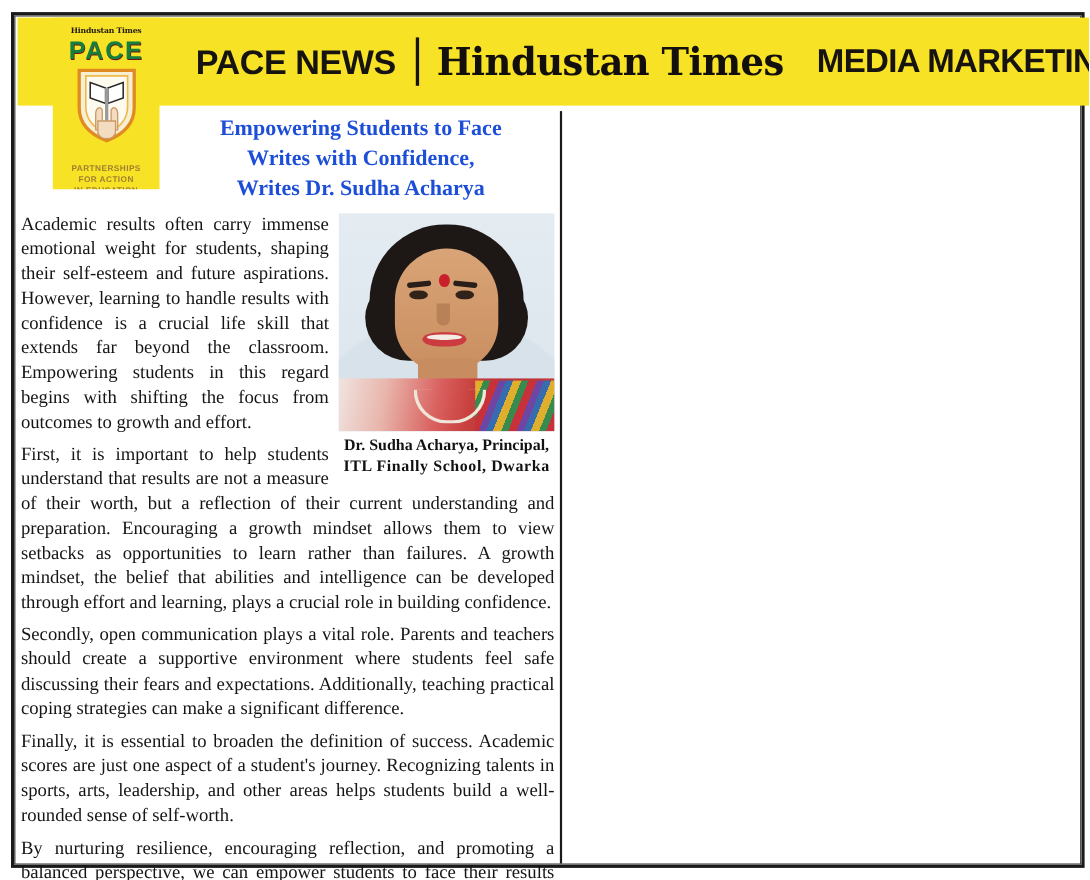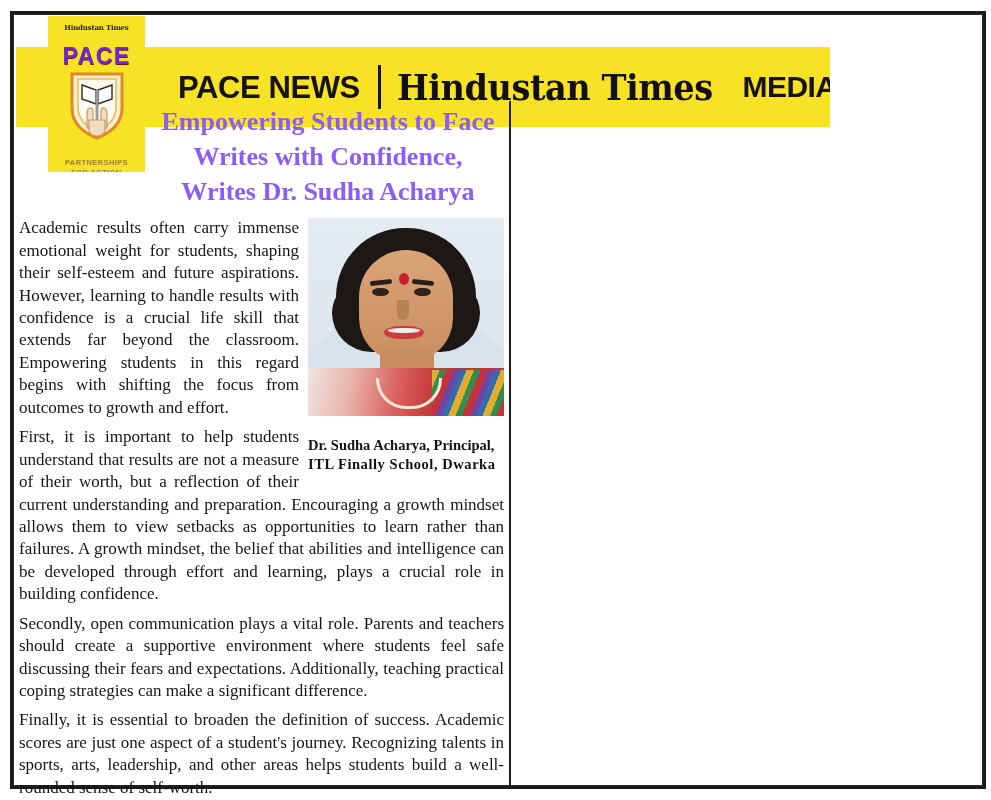--- a/index.html
+++ b/index.html
@@ -39,25 +39,24 @@
     border: 1px solid #2b2b2b;
     box-sizing: border-box;
     background: #ffffff;
   }
 
   
   .masthead {
     position: absolute;
     left: 16px;
     top: 16px;
-    width: 814px;
+    width: 974px;
     height: 80px;
     background: #f7e225;
     overflow: hidden;
-    margin-top: 31px;
   }
   .masthead-row {
     position: absolute;
     left: 0;
     top: 0;
     width: 100%;
     height: 80px;
     display: flex;
     align-items: center;
     justify-content: flex-start;
@@ -119,24 +118,24 @@
     font-weight: bold;
     font-size: 7px;
     color: #231a12;
     letter-spacing: -0.2px;
     line-height: 1;
   }
   .logo-pace {
     font-family: "Liberation Sans", sans-serif;
     font-weight: bold;
     font-size: 23px;
-    color: #6d28d9;
+    color: #15803d;
     letter-spacing: 1.5px;
     line-height: 1;
-    margin-top: 14px;
+    margin-top: 4px;
     text-shadow: 0.5px 0.5px 0 #7a1010;
   }
   .shield-wrap {
     position: relative;
     width: 62px;
     height: 70px;
     margin: 2px auto 0 auto;
   }
   .logo-tagline {
     margin-top: 18px;
@@ -164,23 +163,23 @@
     left: 16px;
     top: 100px;
     width: 490px;
     height: 685px;
   }
   .headline {
     margin: 0;
     padding: 4px 6px 0 140px;
     font-family: "Liberation Serif", serif;
     font-weight: bold;
-    font-size: 26px;
+    font-size: 20px;
     line-height: 1.35;
-    color: #8b5cf6;
+    color: #1d4ed8;
     text-align: center;
   }
   .headline-line { display: block; }
 
   .body-area {
     position: relative;
     margin-top: 8px;
     padding: 0 2px 0 3px;
   }
   .photo-float {
@@ -292,27 +291,27 @@
   .ph-necklace {
     position: absolute;
     left: 68px; top: 160px;
     width: 60px; height: 28px;
     border: 3px solid #efe6d8;
     border-top: none;
     border-radius: 0 0 30px 30px;
   }
   .caption {
     width: 196px;
-    margin-top: 20px;
+    margin-top: 4px;
     font-family: "Liberation Serif", serif;
     font-weight: bold;
     font-size: 14.5px;
     line-height: 1.28;
     color: #121212;
-    text-align: left;
+    text-align: center;
   }
   .caption-line { display: block; }
   .caption-line.spaced { letter-spacing: 0.55px; }
 
   p.para {
     margin: 0 0 7px 0;
     font-family: "Liberation Serif", serif;
     font-size: 17px;
     line-height: 1.32;
     color: #151515;

